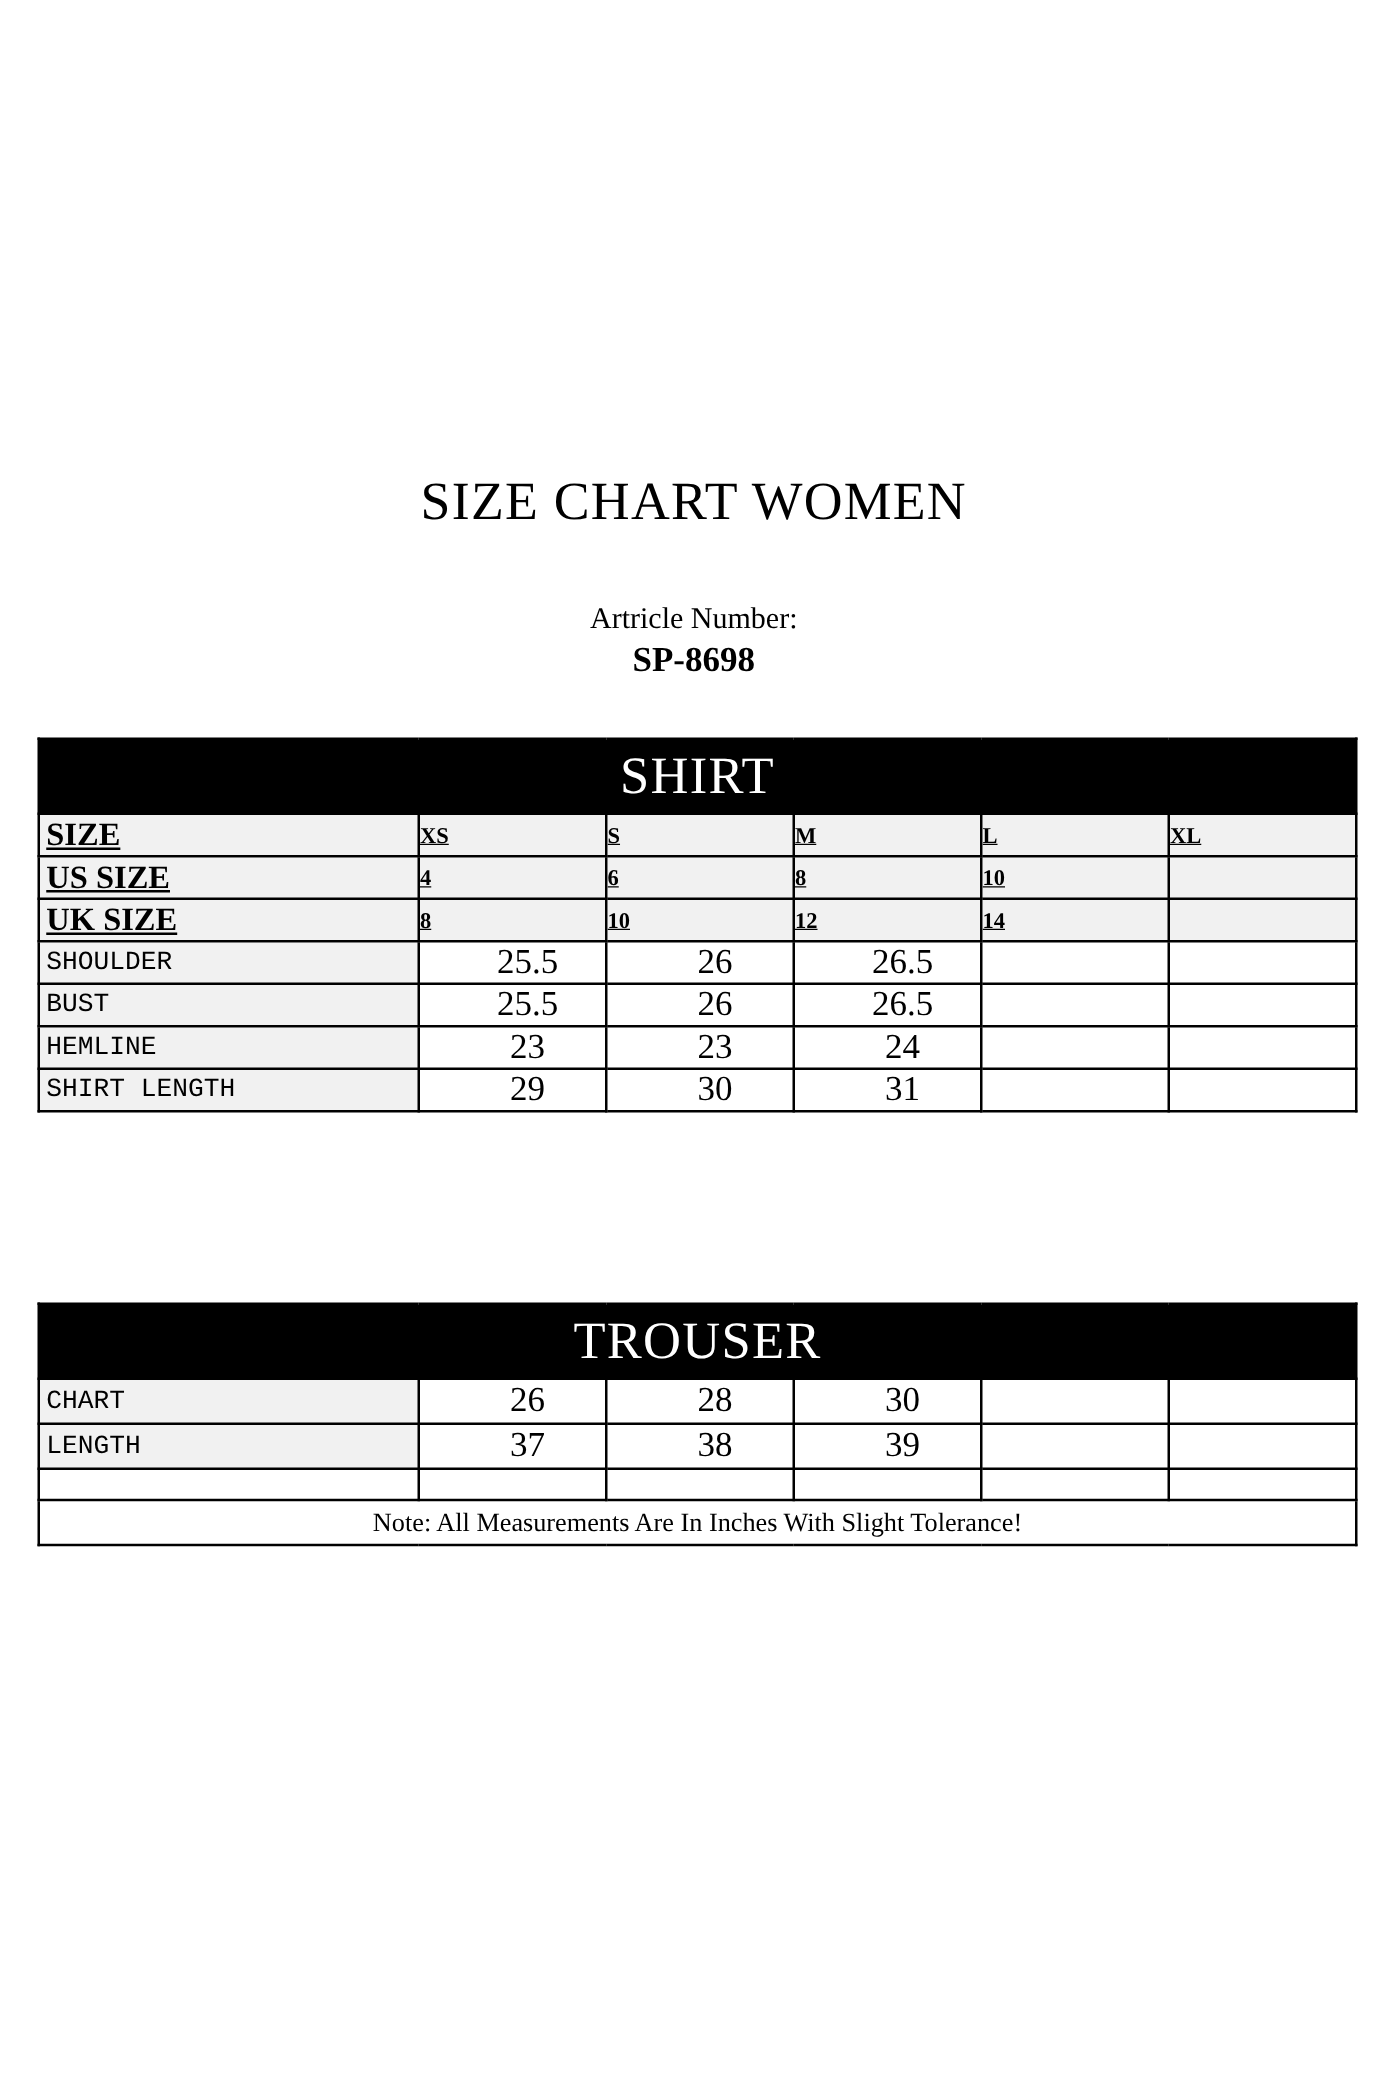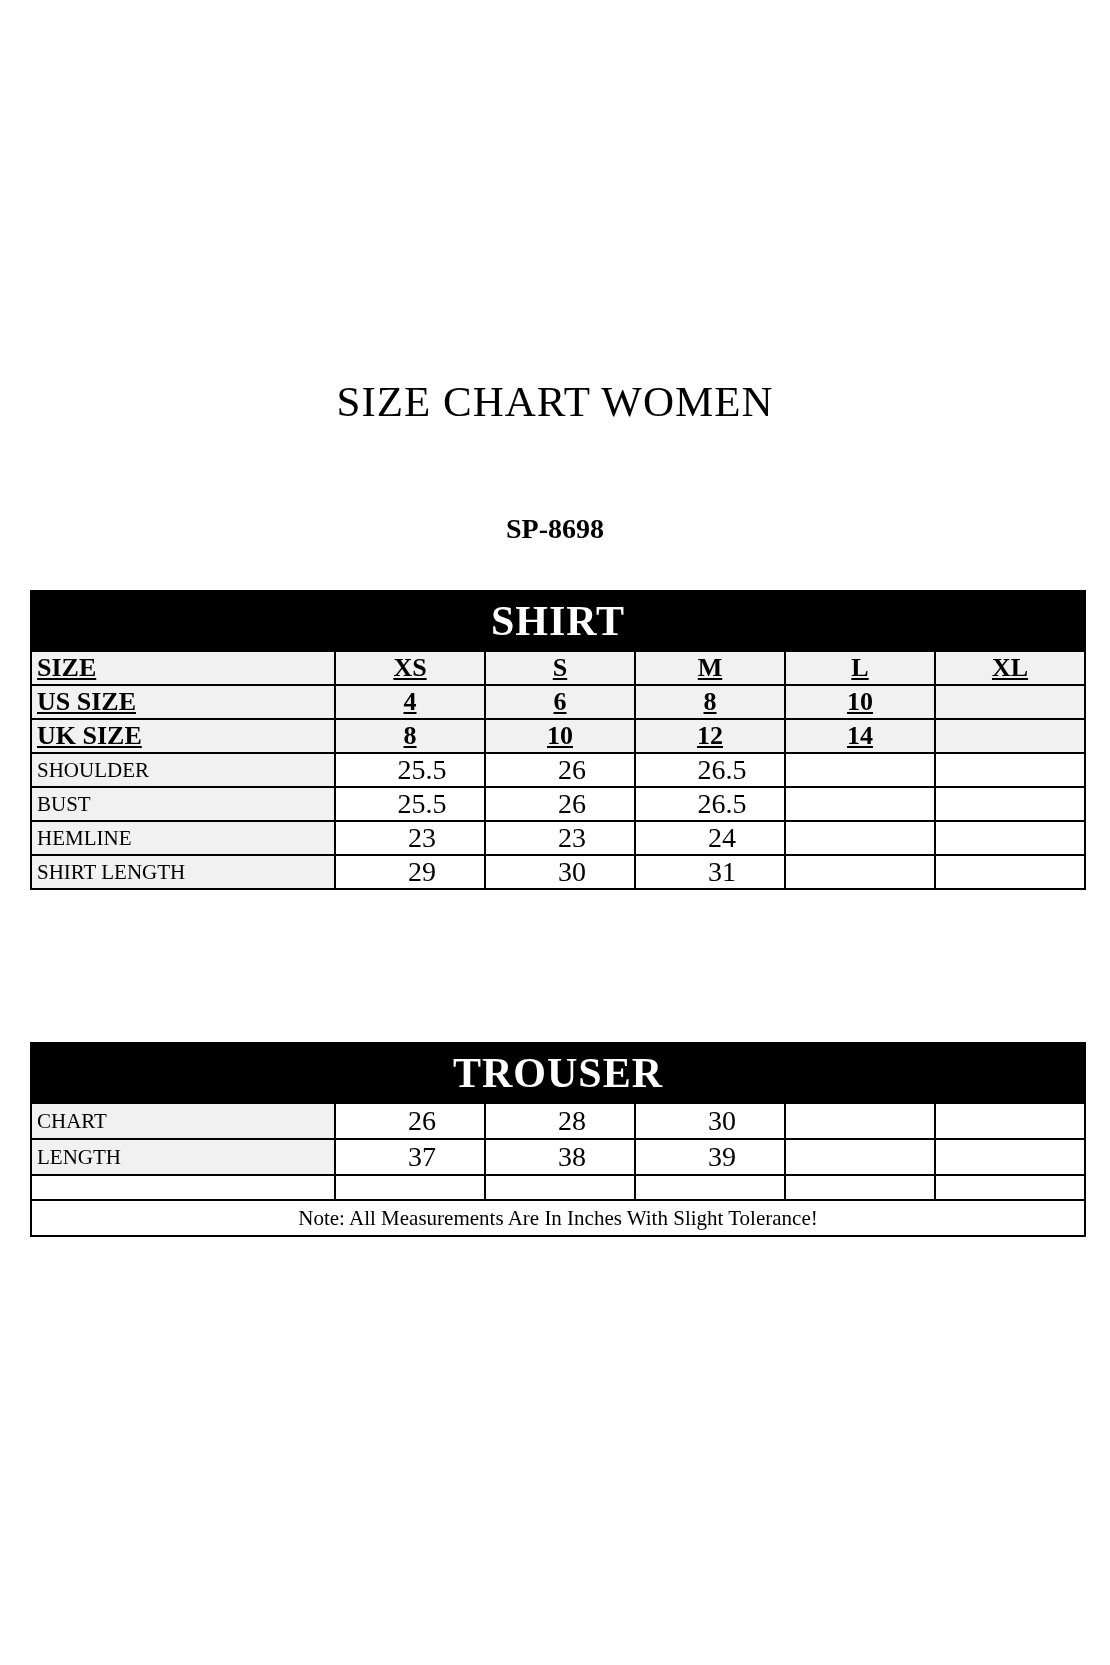--- a/index.html
+++ b/index.html
@@ -43,59 +43,60 @@
     padding: 0;
     overflow: hidden;
     white-space: nowrap;
   }
   col.c-label { width: 304px; }
   col.c-size  { width: 150px; }
 
   th.band {
     background: #000000;
     color: #ffffff;
-    font-weight: bold;
+    font-weight: normal;
     font-size: 42px;
     letter-spacing: 1px;
     height: 58px;
     text-align: center;
   }
   #shirt-table td   { height: 32px; }
   #trouser-table td { height: 34px; }
 
   td.lab {
     text-align: left;
     padding-left: 5px;
     font-size: 21px;
   }
   td.lab-b {
     text-align: left;
     padding-left: 5px;
     font-size: 26px;
     font-weight: bold;
   }
   td.val   { text-align: center; font-size: 28px; padding-left: 24px; }
-  td.val-b { text-align: center; font-size: 26px; font-weight: bold; }
+  td.val-b { font-size: 18px; font-weight: bold; }
 
   tr.shade td { background: #f1f1f1; text-decoration: underline; }
-  td.shade    { background: #f1f1f1; }
+  td.shade    { background: #f1f1f1; font-family: Liberation Mono, monospace; }
 
   #trouser-table tr.spacer-row td { height: 23px; }
   td.note-cell {
     height: 24px;
     text-align: center;
     font-size: 21px;
   }
 </style>
 </head>
 <body>
 
 <div class="sheet">
 
   <div class="centered-line page-title">SIZE CHART WOMEN</div>
+  <div class="centered-line article-label">Artricle Number:</div>
   <div class="centered-line article-value">SP-8698</div>
 
   <table class="size-table" id="shirt-table">
     <colgroup>
       <col class="c-label">
         <col class="c-size">
         <col class="c-size">
         <col class="c-size">
         <col class="c-size">
         <col class="c-size">

